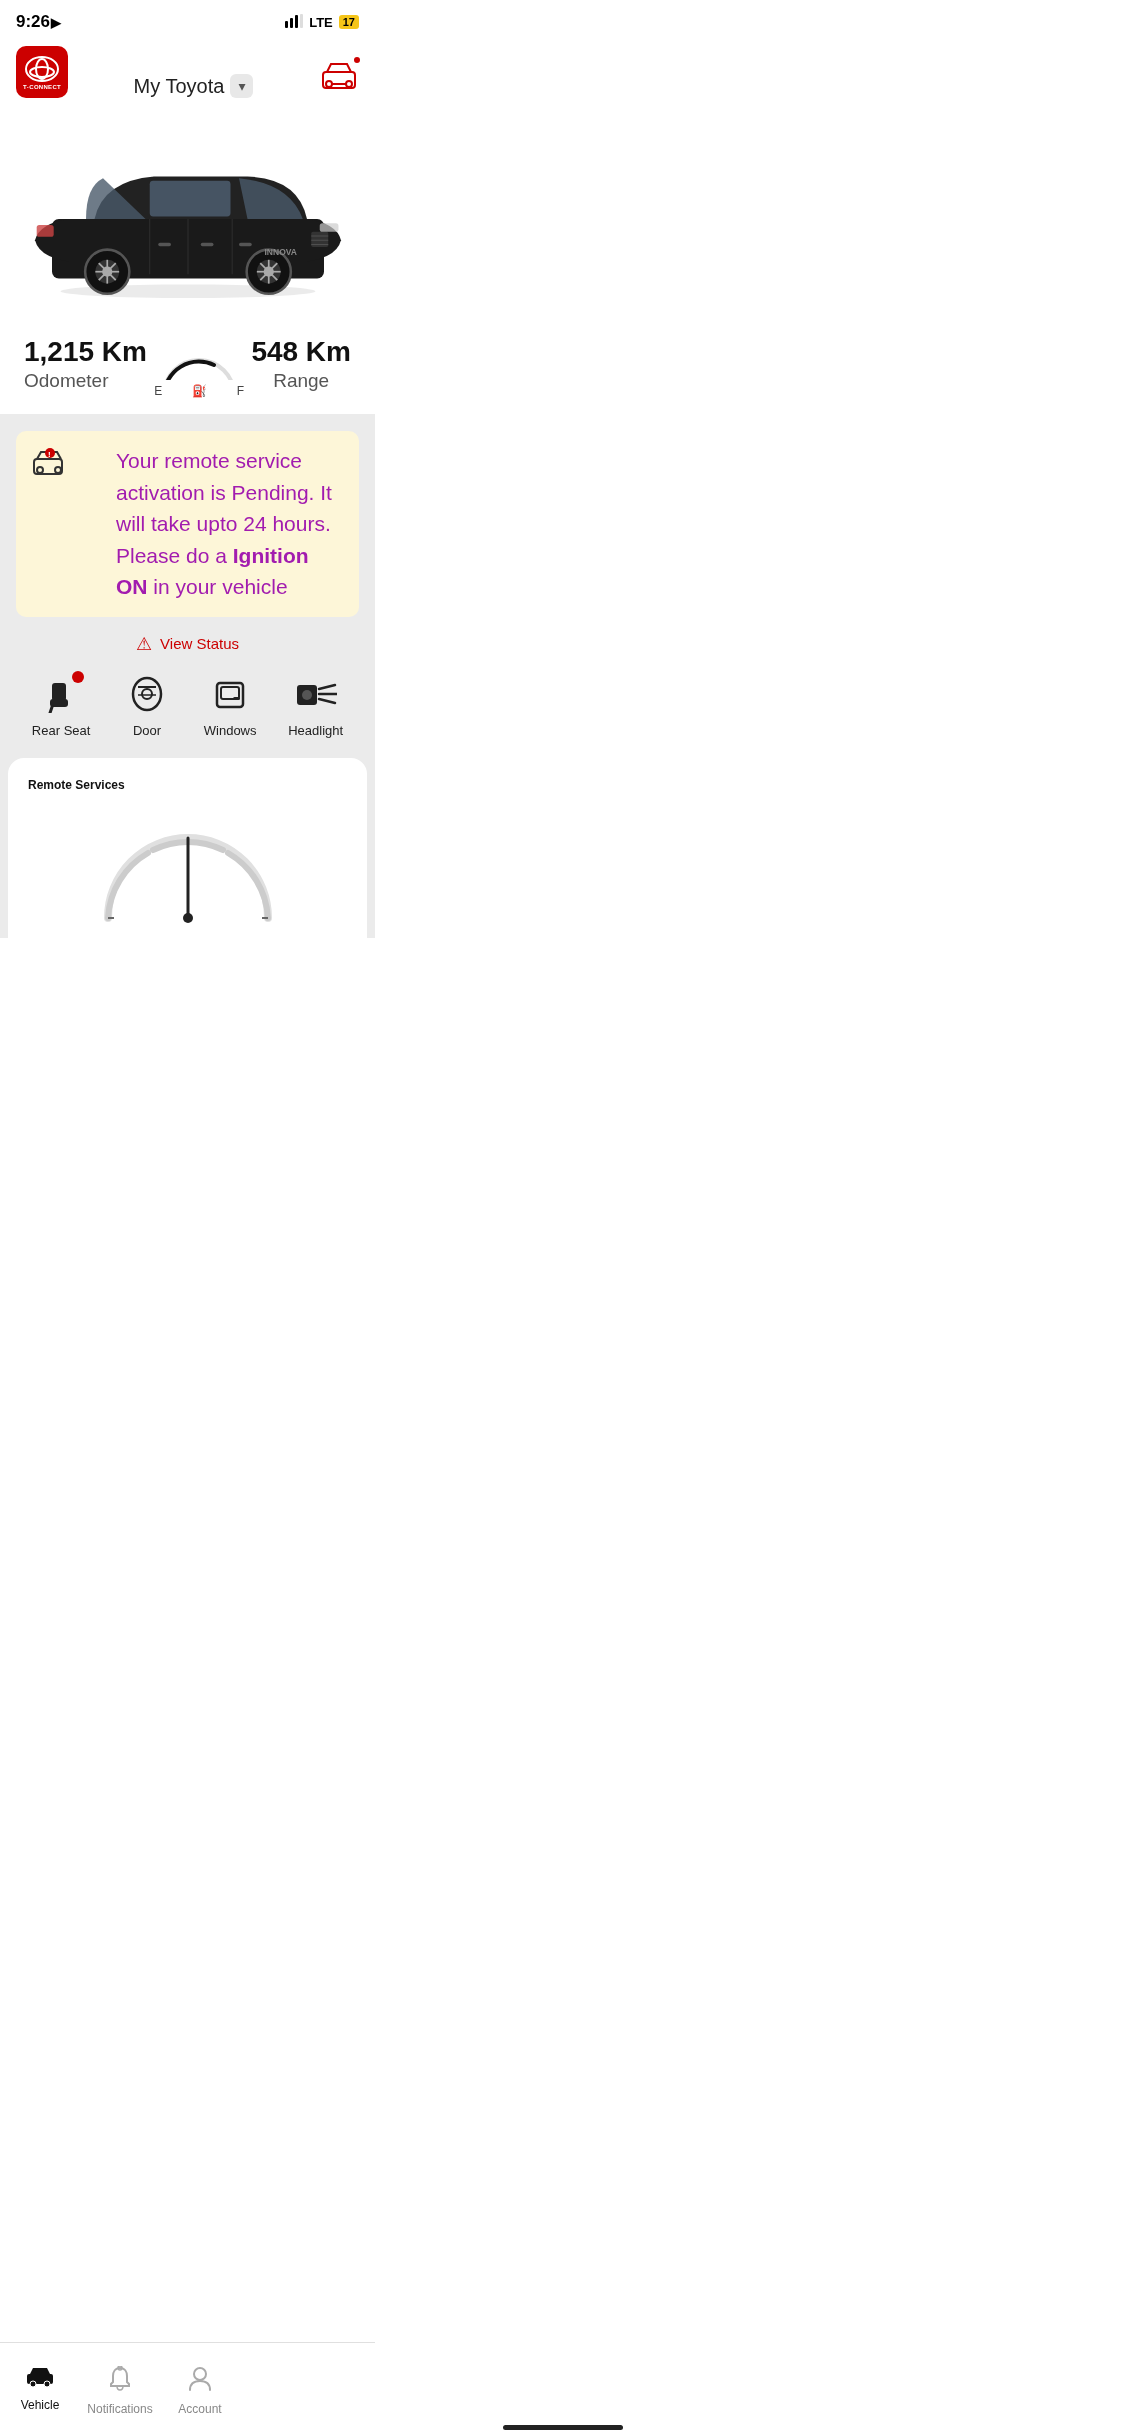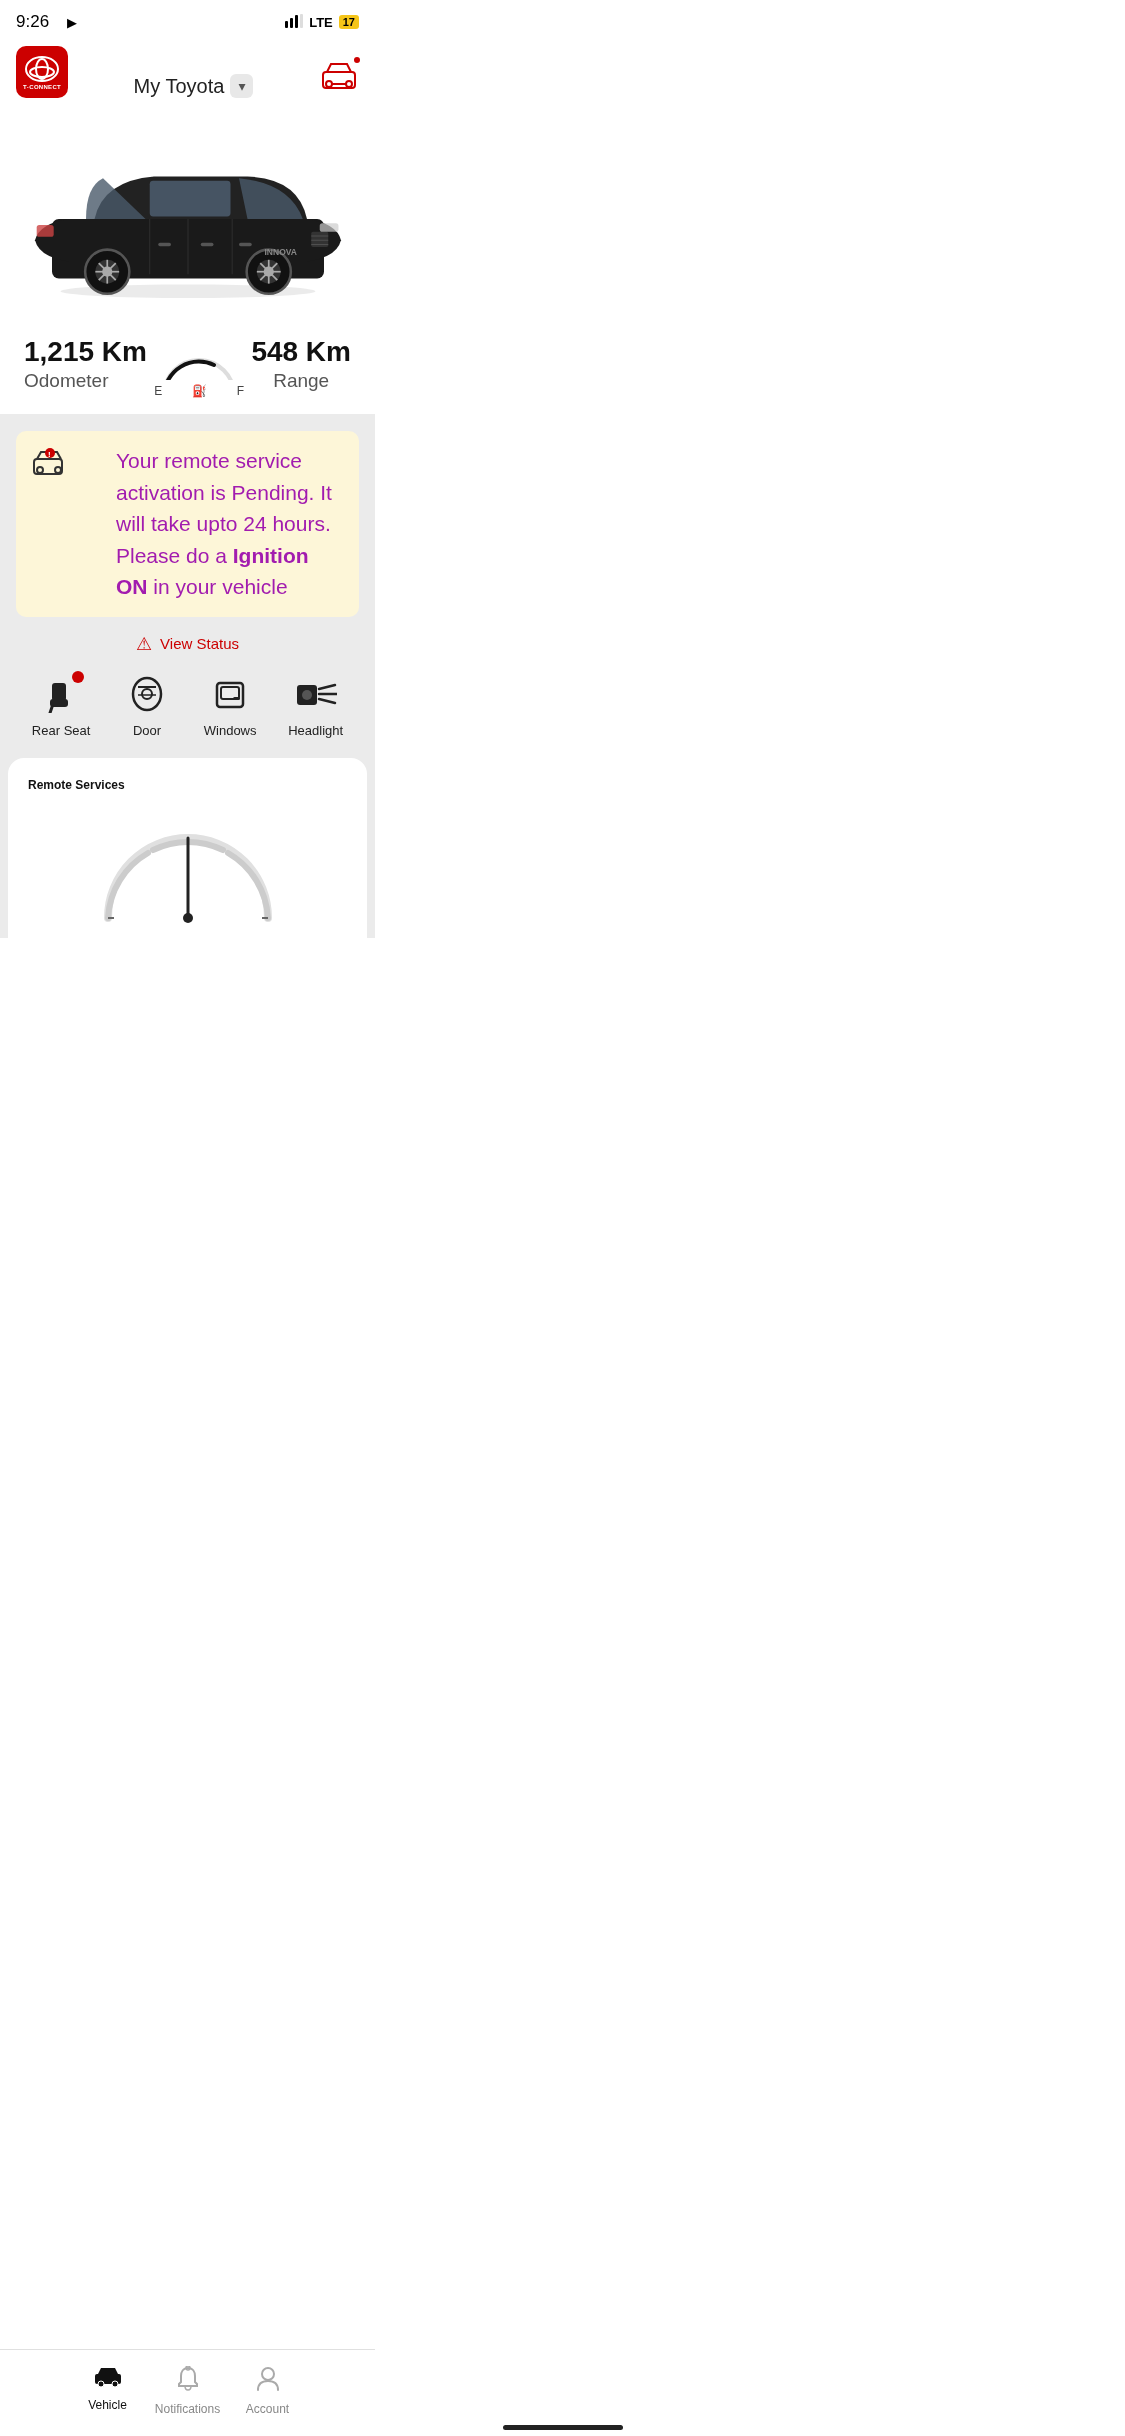--- a/index.html
+++ b/index.html
@@ -16,24 +16,24 @@
     
     .status-bar {
       display: flex;
       justify-content: space-between;
       align-items: center;
       padding: 12px 16px 6px;
       background: #fff;
     }
     .status-time {
       font-size: 17px;
-      font-weight: 400;
-      display: flex;
-      align-items: center;
-      gap: 18px;
+      font-weight: 700;
+      display: flex;
+      align-items: center;
+      gap: 1px;
     }
     .status-right {
       display: flex;
       align-items: center;
       gap: 6px;
       font-size: 13px;
       font-weight: 600;
     }
     .battery-badge {
       background: #f5c518;
@@ -264,22 +264,22 @@
     }
 
     
     .bottom-nav {
       position: fixed;
       bottom: 0;
       width: 375px;
       background: #fff;
       border-top: 1px solid #e0e0e0;
       display: flex;
-      justify-content: center;
-      padding: 16px 0 20px;
+      justify-content: flex-start;
+      padding: 23px 0 20px;
     }
     .nav-item {
       display: flex;
       flex-direction: column;
       align-items: center;
       gap: 4px;
       cursor: pointer;
       min-width: 80px;
     }
     .nav-label {

